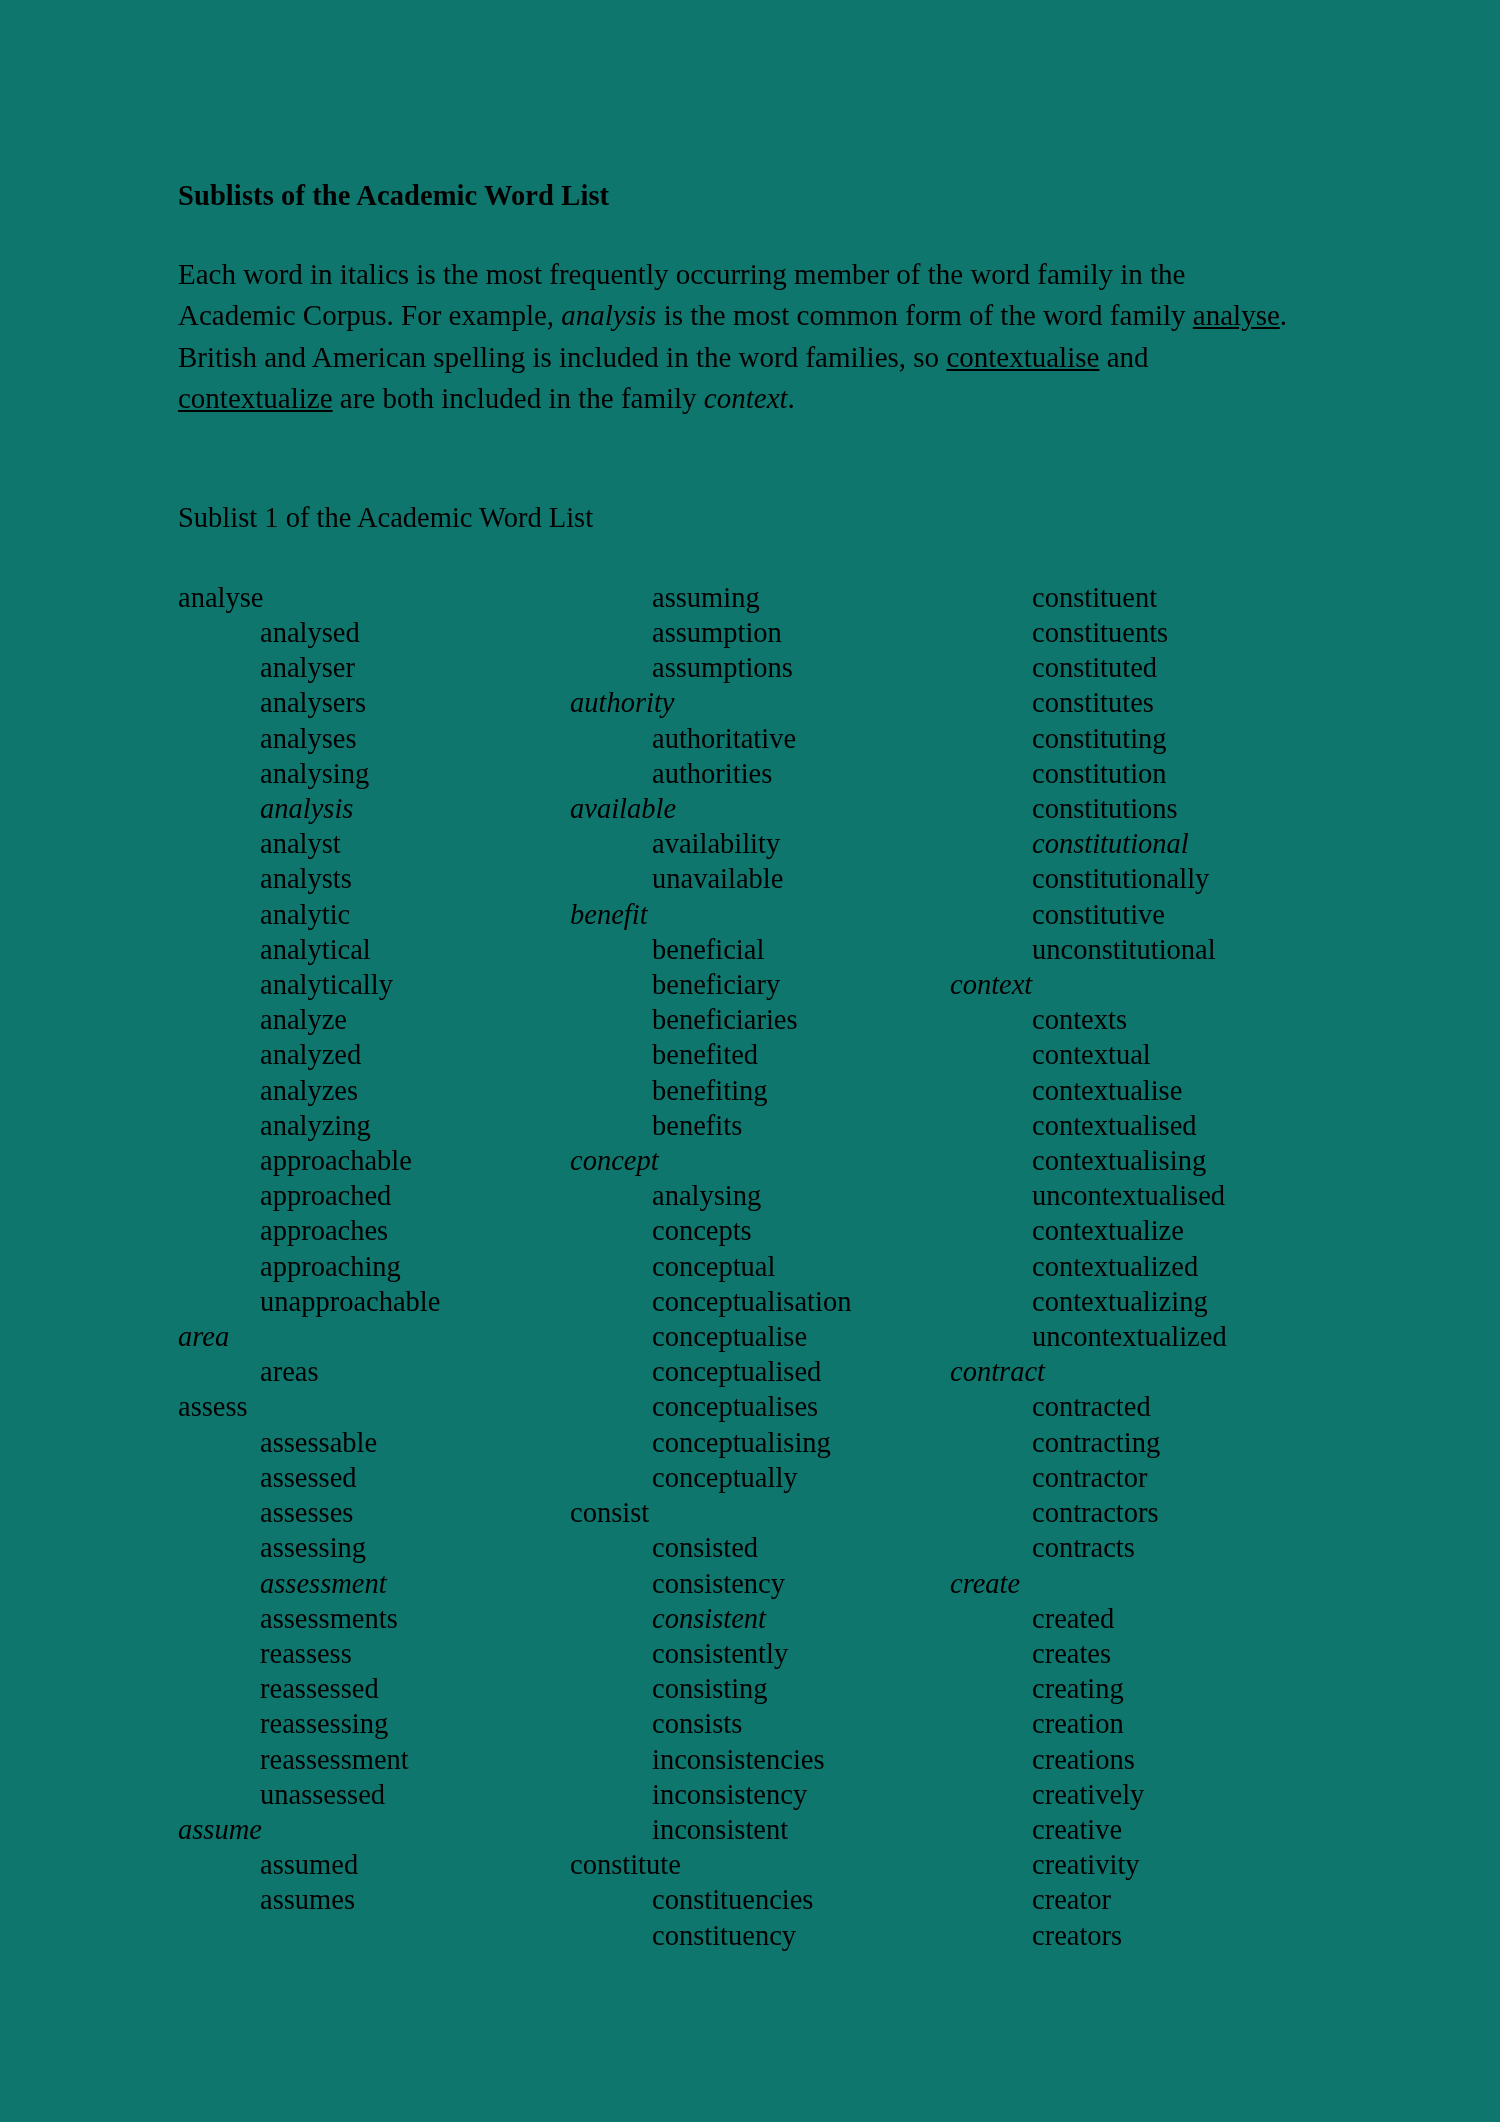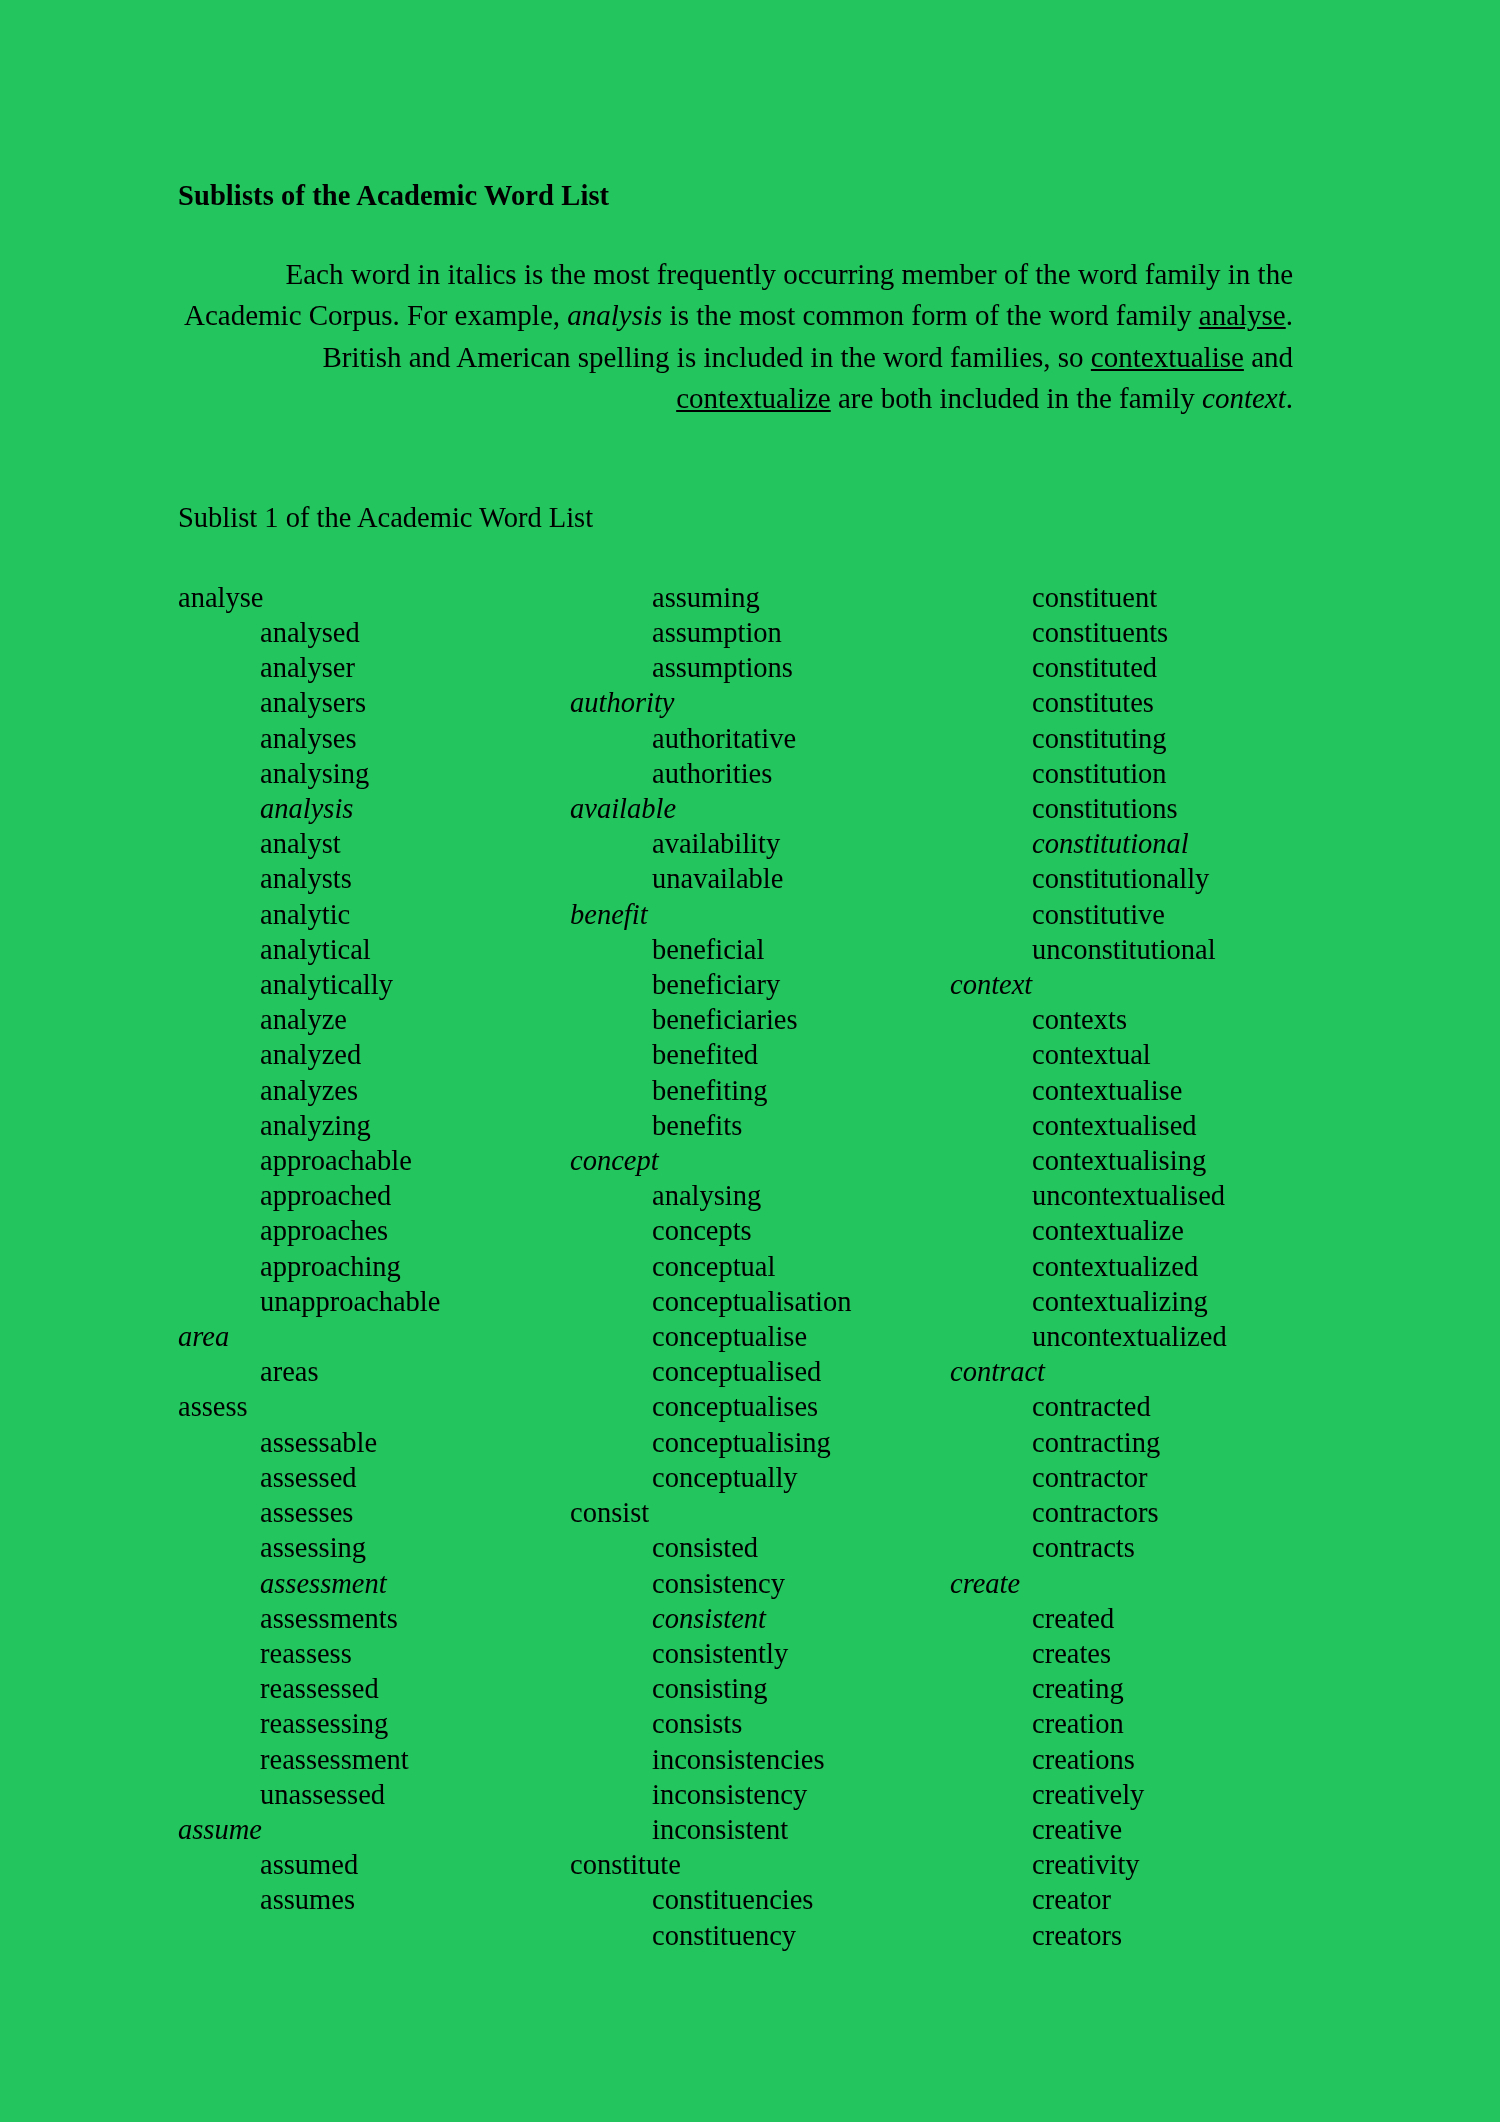--- a/index.html
+++ b/index.html
@@ -9,21 +9,21 @@
   }
   body {
     font-family: "Liberation Serif", "DejaVu Serif", serif;
     color: #000000;
   }
   .page {
     position: relative;
     width: 1500px;
     height: 2122px;
     margin: 0 auto;
-    background: #22c55e;
+    background: #0f766e;
     box-sizing: border-box;
     padding: 0;
     overflow: hidden;
   }
   .content {
     position: absolute;
     left: 178px;
     top: 178px;
     width: 1160px;
   }
@@ -31,21 +31,21 @@
     font-size: 28.5px;
     font-weight: bold;
     margin: 0 0 0 0;
     letter-spacing: 0.1px;
     line-height: 1.26;
   }
   p.intro {
     font-size: 29px;
     line-height: 41.5px;
     margin: 40px 0 0 0;
-    text-align: right;
+    text-align: left;
     width: 1115px;
   }
   p.intro .it { font-style: italic; }
   p.intro .ul { text-decoration: underline; }
   h2.sublist-title {
     font-size: 28.5px;
     font-weight: normal;
     margin: 80px 0 0 0;
     line-height: 1.26;
   }

